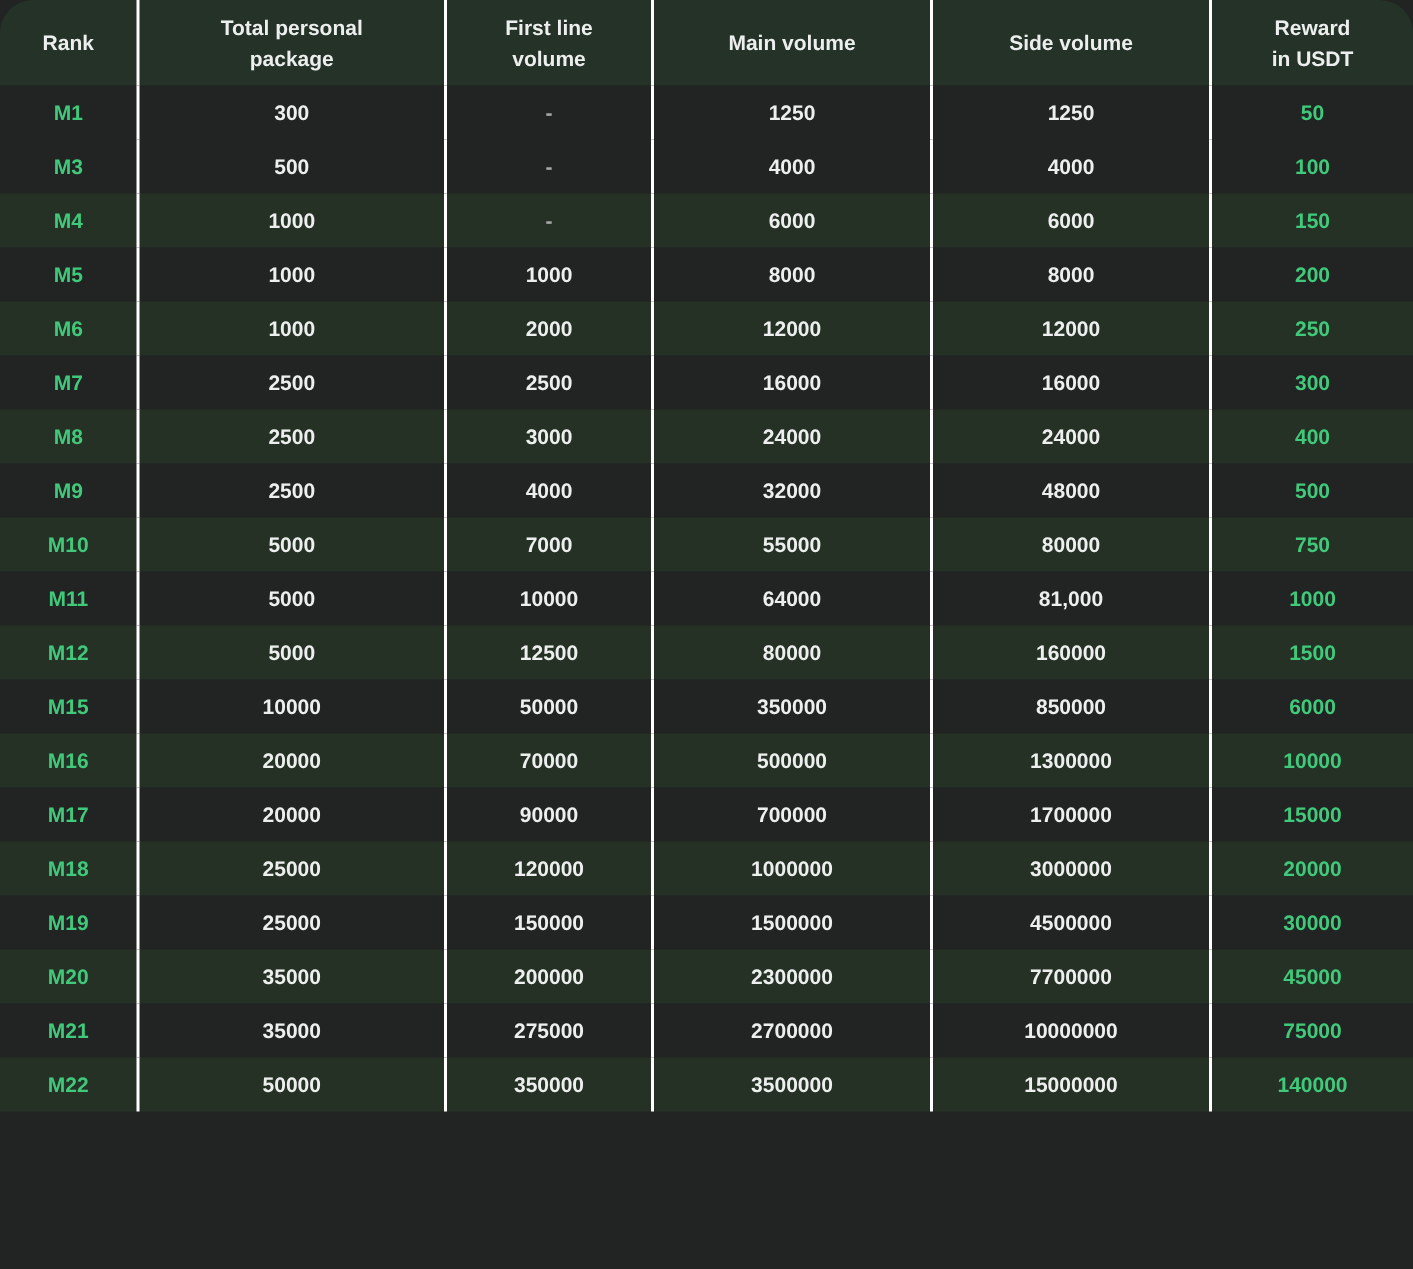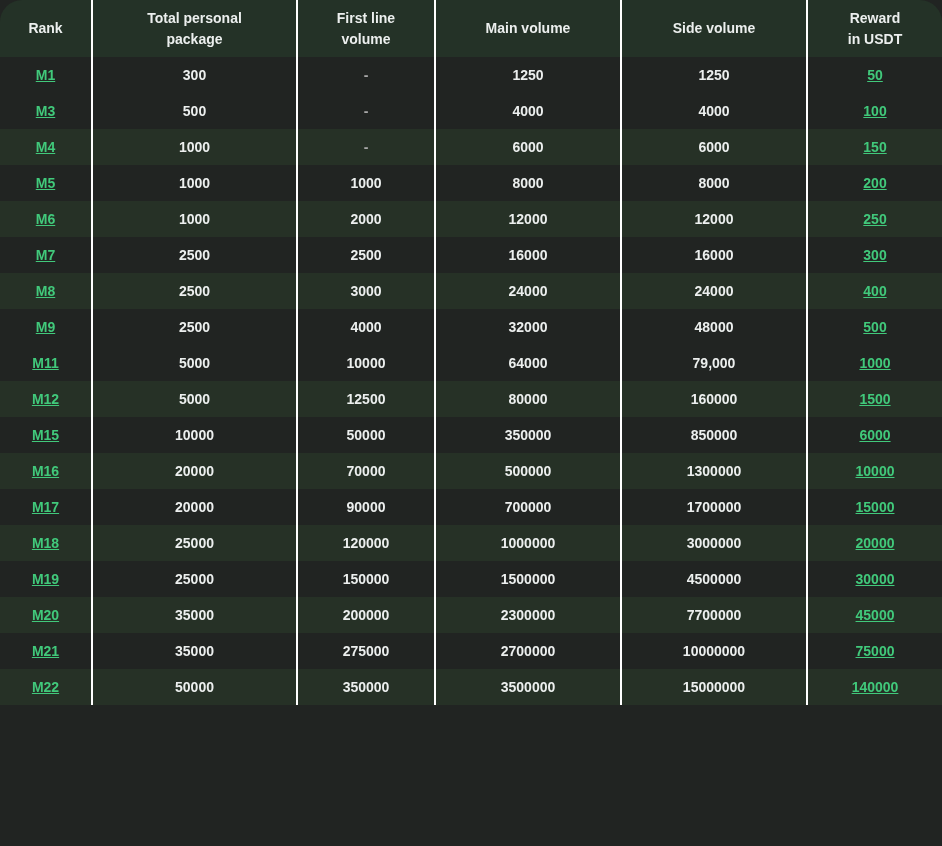--- a/index.html
+++ b/index.html
@@ -43,21 +43,21 @@
     line-height: 1.5;
     white-space: pre-line;
   }
   tbody td {
     height: 36px;
     font-size: 14px;
     color: var(--text-primary, #ecefee);
   }
   tr.odd td  { background: var(--row-odd-bg, #212422); }
   tr.even td { background: var(--row-even-bg, #263126); }
-  td.accent { color: var(--accent-green, #41c97b); text-decoration: underline; }
+  td.accent { color: var(--accent-green, #41c97b); }
   td.muted  { color: var(--dash-muted, #a9a9a9); }
 </style>
 </head>
 <body>
 
 <div class="table-wrap">
   <table>
     <colgroup id="cols">
         <col style="width: 92px;">
         <col style="width: 205px;">
@@ -137,26 +137,34 @@
           <td class="accent">400</td>
         </tr>
         <tr class="odd">
           <td class="accent">M9</td>
           <td>2500</td>
           <td>4000</td>
           <td>32000</td>
           <td>48000</td>
           <td class="accent">500</td>
         </tr>
+        <tr class="even">
+          <td class="accent">M10</td>
+          <td>5000</td>
+          <td>7000</td>
+          <td>55000</td>
+          <td>80000</td>
+          <td class="accent">750</td>
+        </tr>
         <tr class="odd">
           <td class="accent">M11</td>
           <td>5000</td>
           <td>10000</td>
           <td>64000</td>
-          <td>79,000</td>
+          <td>81,000</td>
           <td class="accent">1000</td>
         </tr>
         <tr class="even">
           <td class="accent">M12</td>
           <td>5000</td>
           <td>12500</td>
           <td>80000</td>
           <td>160000</td>
           <td class="accent">1500</td>
         </tr>

